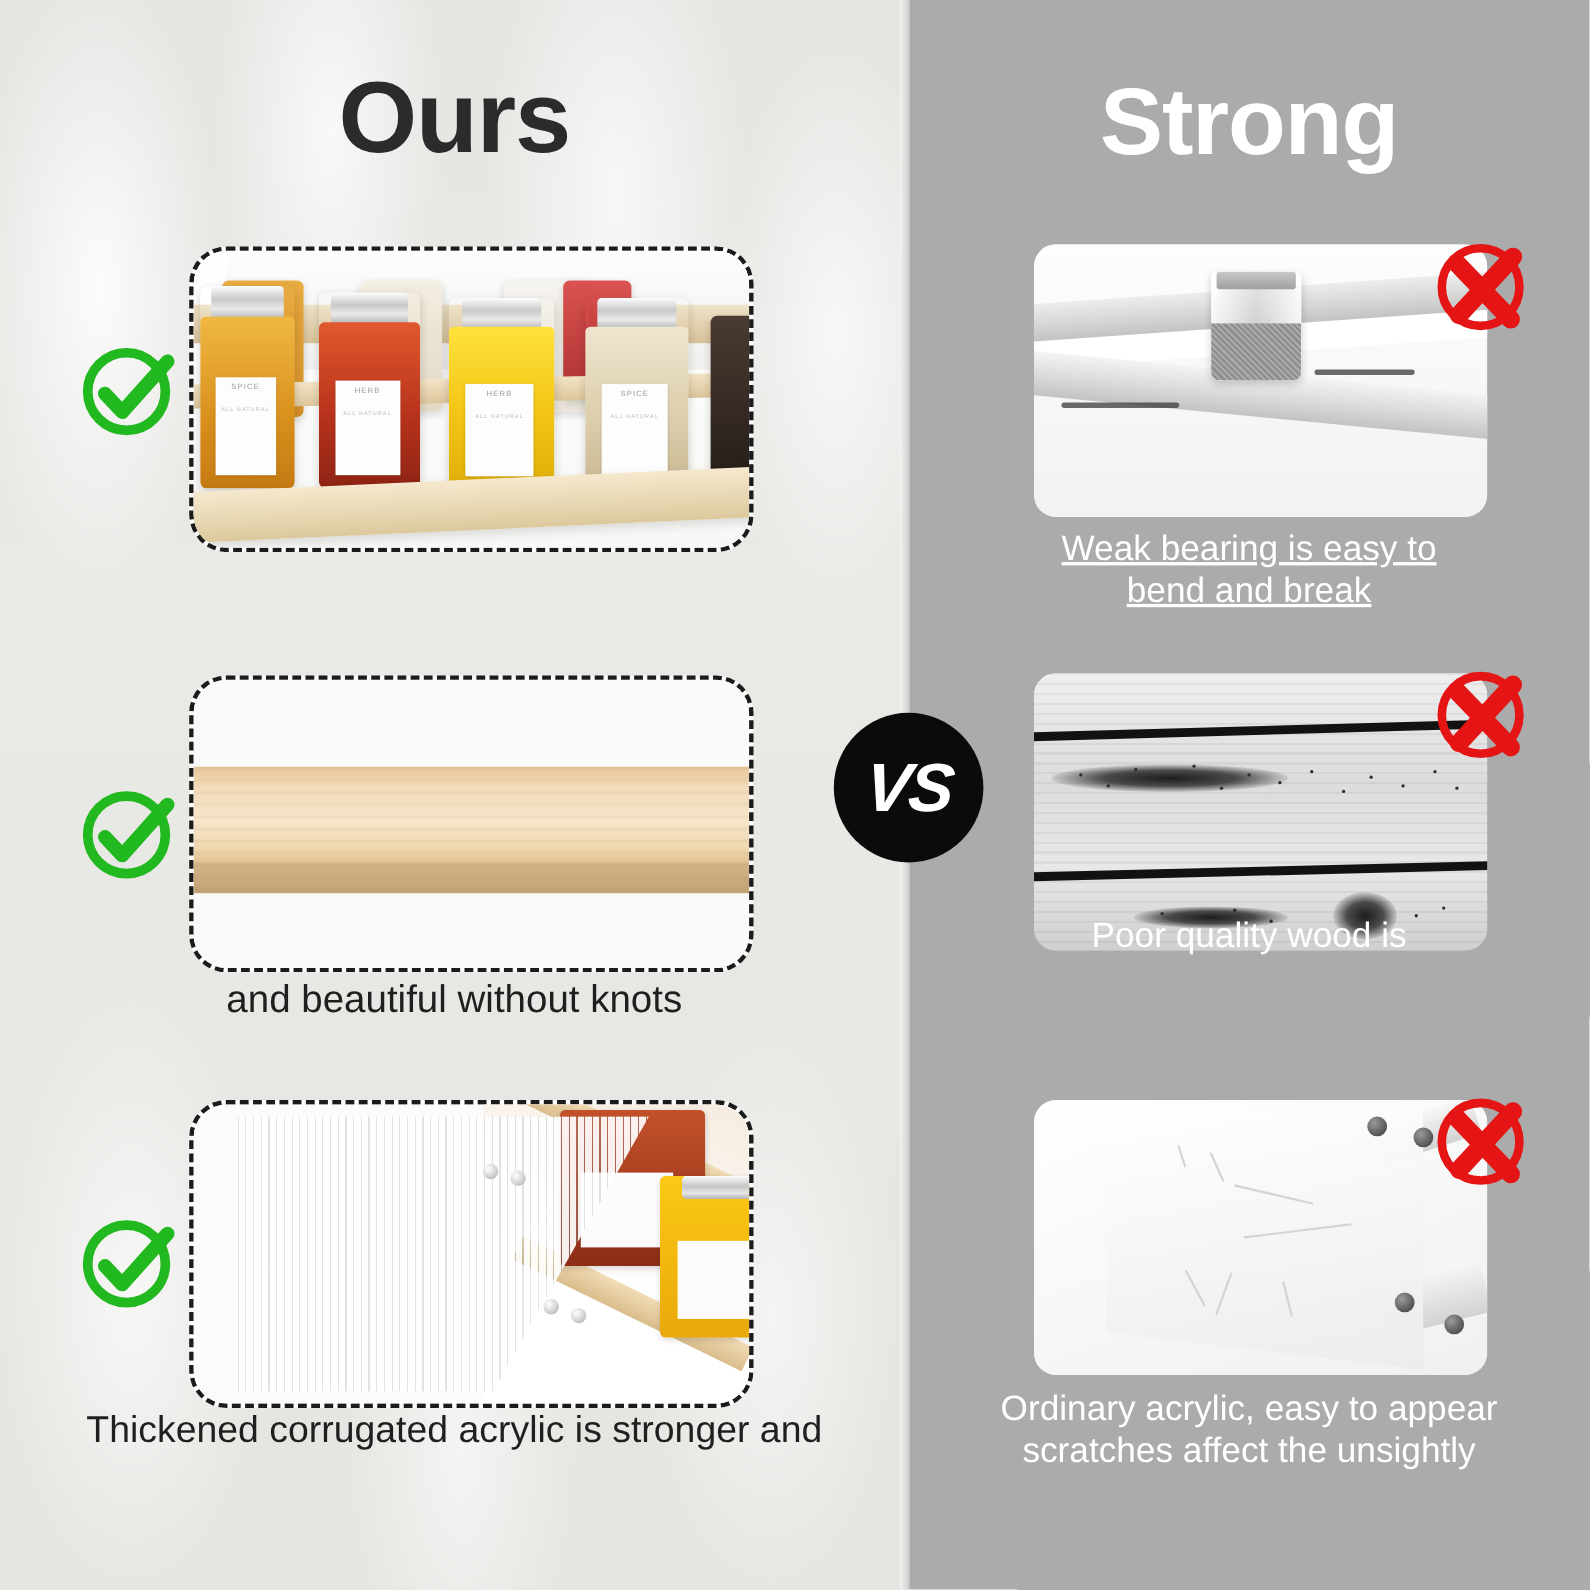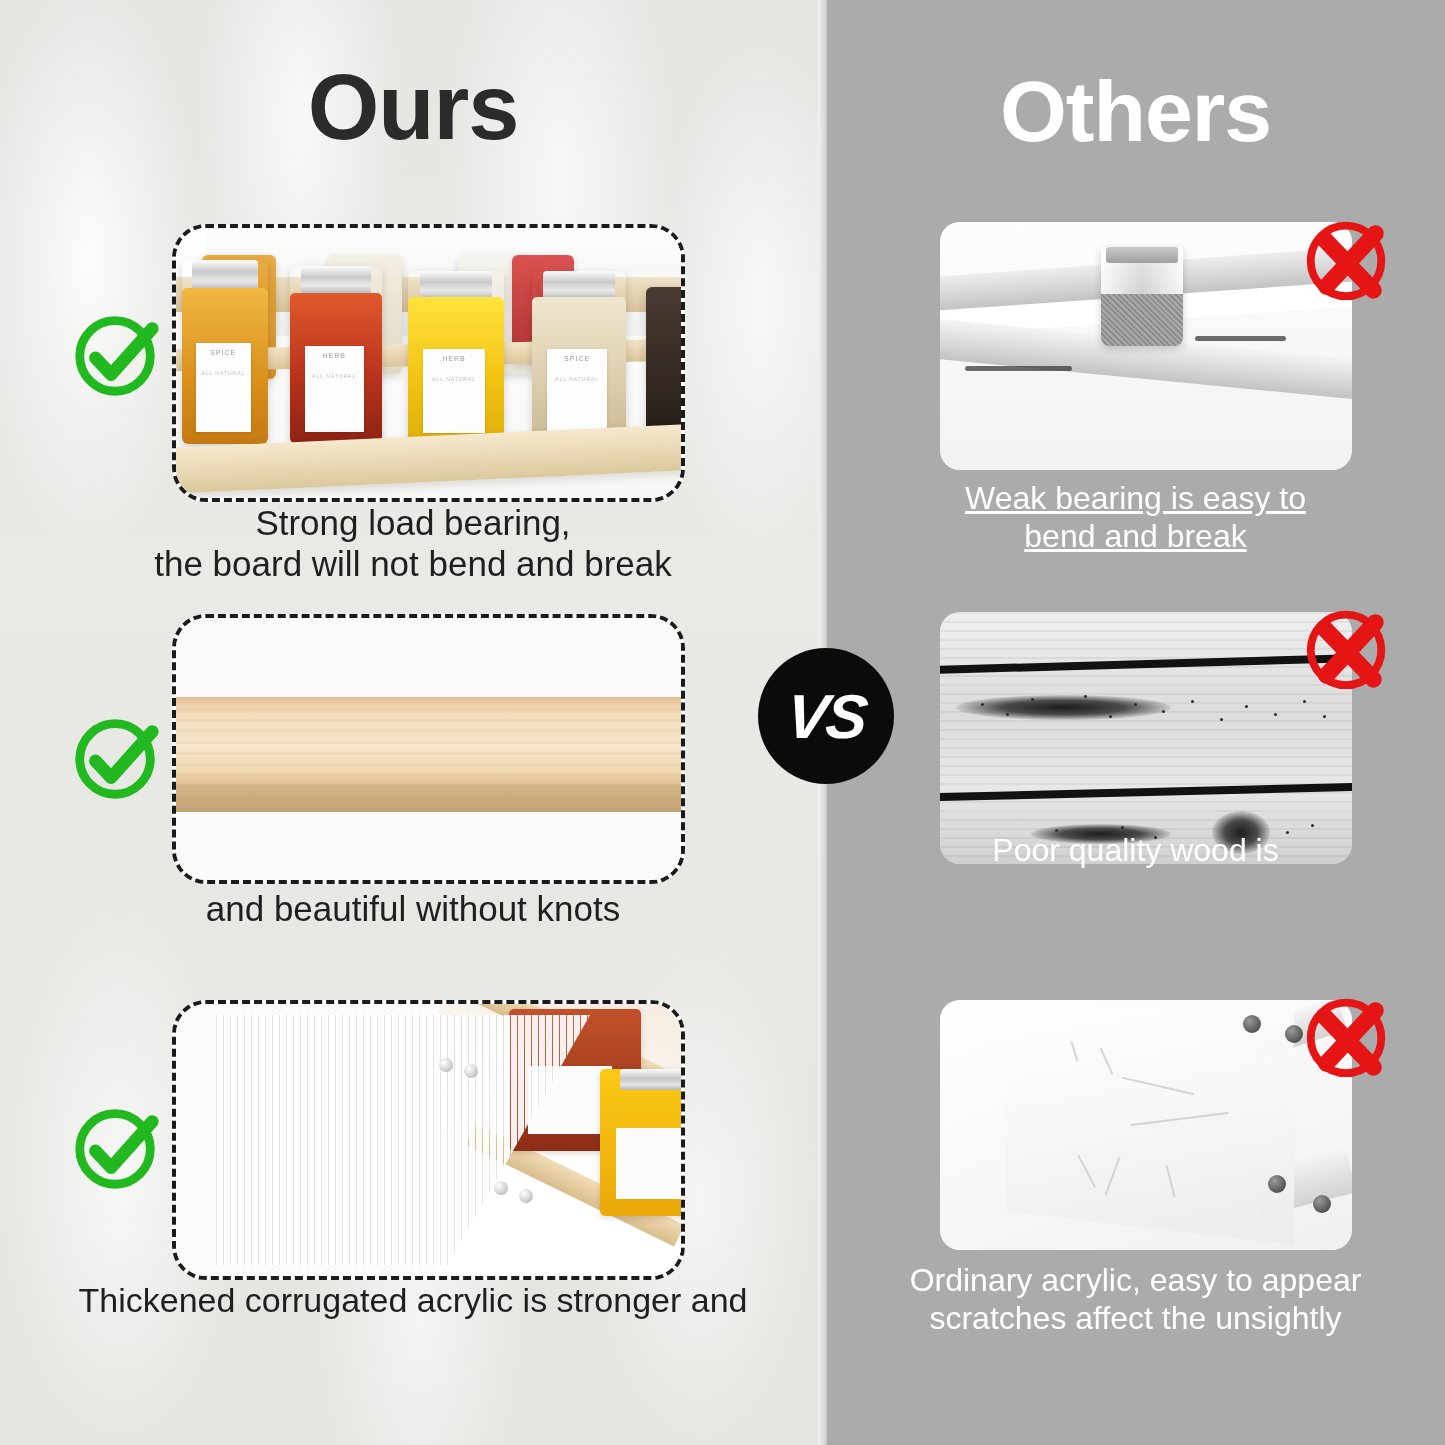--- a/index.html
+++ b/index.html
@@ -150,21 +150,21 @@
 <body>
 
 <div id="stage">
 
   <div class="panel" id="ours-panel"></div>
 
   <div class="panel" id="others-panel"></div>
   <div id="panel-edge"></div>
 
   <div class="heading" id="ours-title">Ours</div>
-  <div class="heading" id="others-title">Others</div>
+  <div class="heading" id="others-title">Strong</div>
 
   <div class="badge" style="left:68px;top:305px;">
     <svg viewBox="0 0 100 100">
       <circle cx="48" cy="52" r="36" fill="none" stroke="#22b81f" stroke-width="9"></circle>
       <path d="M28 54 L44 71 L86 24" fill="none" stroke="#22b81f" stroke-width="13" stroke-linecap="round" stroke-linejoin="round"></path>
     </svg>
   </div>
 
   <div class="frame" style="left:172px;top:224px;width:505px;height:270px;">
     <div class="photo">
@@ -196,24 +196,20 @@
       <div class="jar" style="left:356px;width:94px;height:64%;">
         <div class="lid"></div>
         <div class="body" style="background:linear-gradient(180deg,#efe6cf,#ddcfae 55%,#c9b892);"></div>
         <div class="label"><span>SPICE</span><div class="sub">ALL NATURAL</div></div>
       </div>
       <div class="jar" style="left:470px;width:46px;height:58%;background:linear-gradient(180deg,#4a3b33,#241c17);"></div>
       <div class="r1-shelf"></div>
     </div>
   </div>
 
-  <div class="cap cap-ours" style="top:502px;">
-    <div>Strong load bearing,</div>
-    <div>the board will not bend and break</div>
-  </div>
 
   <div class="card" style="left:940px;top:222px;width:412px;height:248px;">
     <div class="photo">
       <div class="o1-bg"></div>
       <div class="o1-shelf-a"></div>
       <div class="o1-gap"></div>
       <div class="o1-shelf-b"></div>
       <div class="o1-knot" style="left:6%;width:26%;top:58%;"></div>
       <div class="o1-knot" style="left:62%;width:22%;top:46%;"></div>
       <div class="o1-jar">

